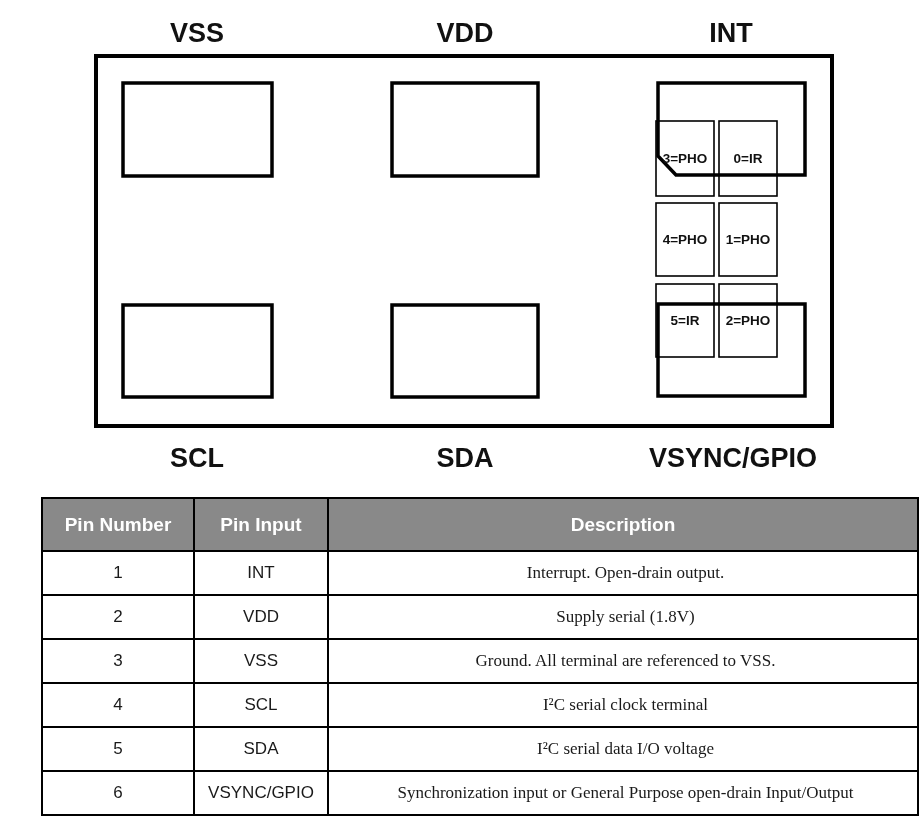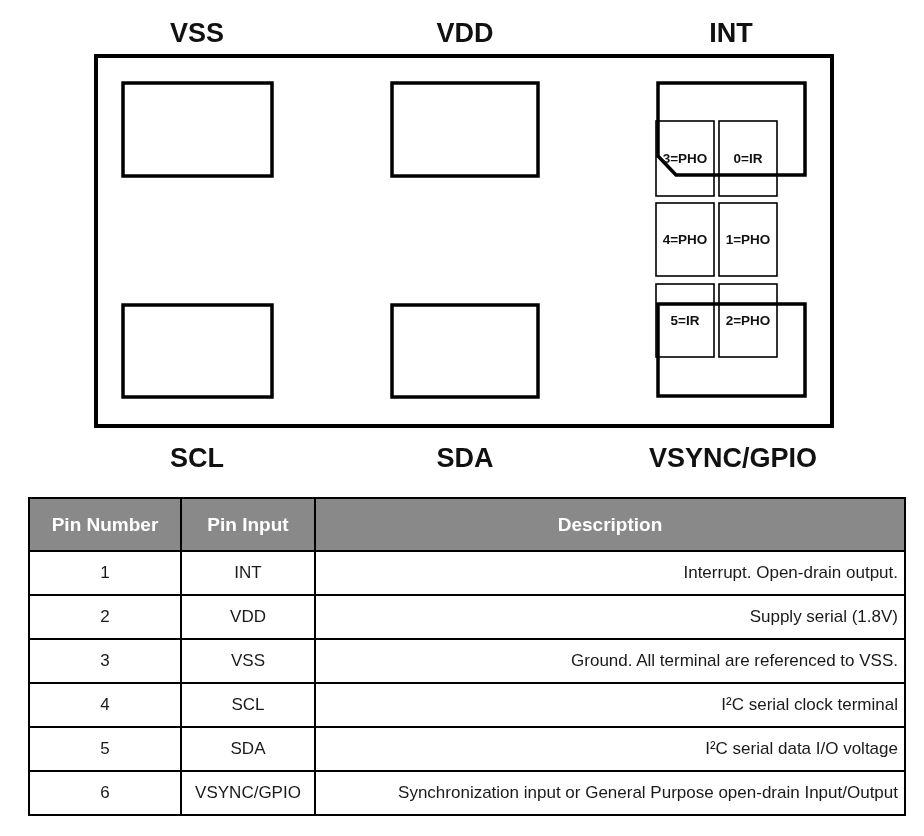--- a/index.html
+++ b/index.html
@@ -32,21 +32,21 @@
   }
   .cell-label {
     font-family: "Liberation Sans", sans-serif;
     font-size: 13.5px;
     font-weight: bold;
     fill: #111111;
   }
   
   .pin-table {
     position: absolute;
-    left: 28px;
+    left: 41px;
     top: 497px;
     border-collapse: collapse;
     table-layout: fixed;
     width: 876px;
     border-radius: 13px;
   }
   .pin-table th, .pin-table td {
     border: 2px solid #000000;
     font-family: "Liberation Sans", sans-serif;
     vertical-align: middle;
@@ -61,23 +61,24 @@
     text-align: center;
   }
   .pin-table tbody td {
     background: #ffffff;
     color: #1a1a1a;
     font-size: 17px;
     height: 44px;
     text-align: center;
   }
   .pin-table td.desc {
-    text-align: right;
+    text-align: center;
     padding-left: 11px;
     padding-right: 6px;
+    font-family: Liberation Serif, serif;
   }
   .col-num  { width: 152px; }
   .col-name { width: 134px; }
   .col-desc { width: 590px; }
 </style>
 </head>
 <body>
 
 <div class="page">
 

